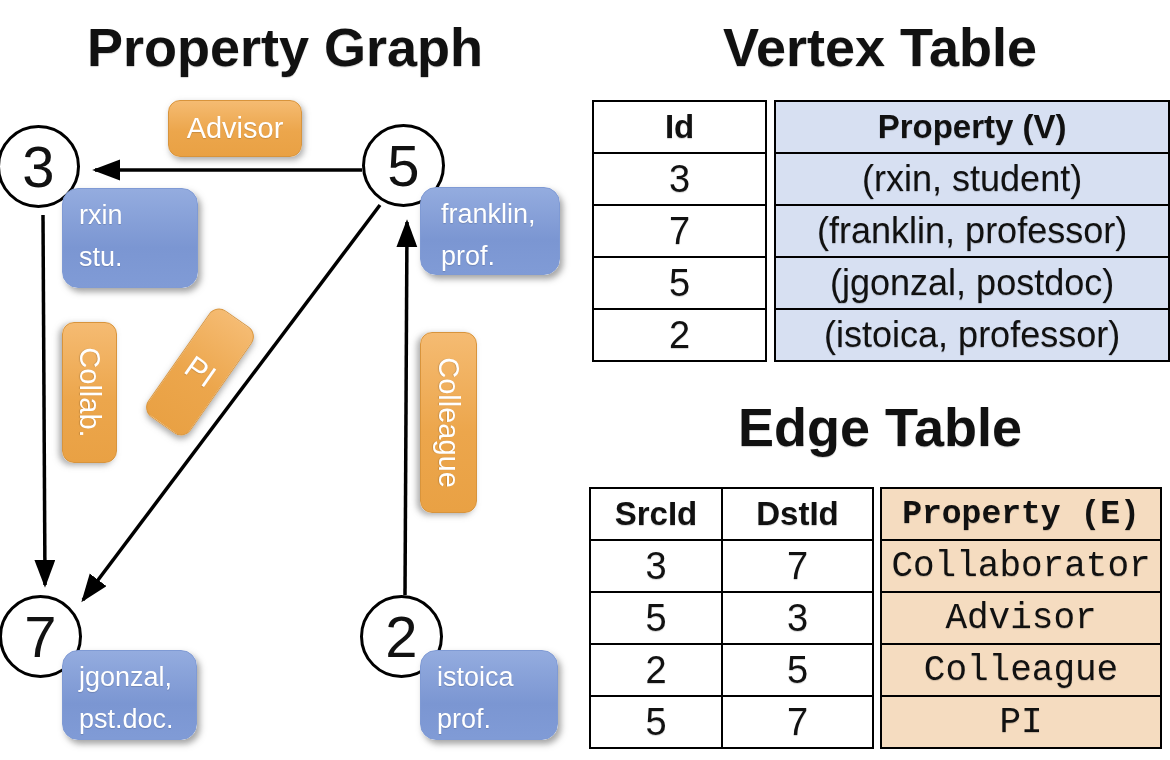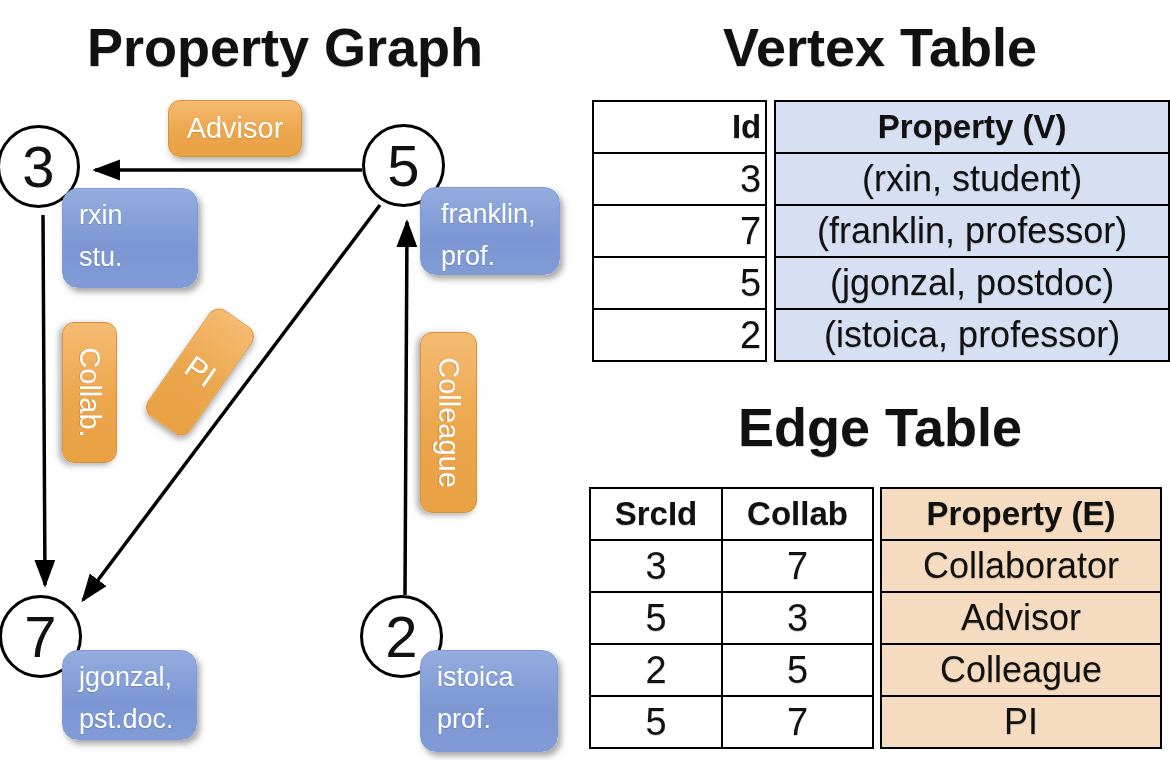--- a/index.html
+++ b/index.html
@@ -26,21 +26,21 @@
   #node-2 { left:360px; top:595px; }
 
   .vprop { position:absolute; z-index:3; color:#fff; font-size:27px; line-height:42px;
            padding:5px 6px 0 16px; border-radius:16px;
            background:linear-gradient(180deg,#94acdf 0%,#7b96d2 60%,#809bd6 100%);
            border:1px solid #7f9ad4; box-shadow:3px 4px 6px rgba(90,90,90,.55);
            text-shadow:0 1px 1px rgba(0,0,0,.15); }
   #prop-rxin     { left:62px;  top:188px; width:136px; height:100px; }
   #prop-franklin { left:420px; top:187px; width:140px; height:88px;padding-left:20px; }
   #prop-jgonzal  { left:62px;  top:650px; width:135px; height:90px; }
-  #prop-istoica  { left:420px; top:650px; width:138px; height:102px; }
+  #prop-istoica  { left:420px; top:650px; width:138px; height:90px; }
 
   .elabel { position:absolute; z-index:3; color:#fff; display:flex;
             align-items:center; justify-content:center; font-size:29px;
             border-radius:12px; border:1.5px solid #d8943c;
             box-shadow:2px 3px 6px rgba(100,100,100,.55);
             text-shadow:0 1px 1px rgba(0,0,0,.15); }
   .grad-v { background:linear-gradient(180deg,#f5bb72 0%,#eca64c 55%,#e9a144 100%); }
   .grad-h { background:linear-gradient(90deg,#f5bb72 0%,#eca64c 55%,#e9a144 100%); }
   #elabel-advisor   { left:168px; top:100px; width:134px; height:57px; }
   #elabel-collab    { left:19px;  top:365px; width:141px; height:55px; transform:rotate(90deg); }
@@ -53,25 +53,25 @@
   #vertex-table-wrap { left:592px; top:100px; gap:7px; }
   #edge-table-wrap   { left:589px; top:487px; gap:6px; }
   table { border-collapse:collapse; }
   td { border:2.4px solid #000; text-align:center; vertical-align:middle;
        font-size:36px; color:#111; height:52px; padding:0 4px;
        text-shadow:0 1px 1px rgba(0,0,0,.18); }
   td.hdr { font-weight:bold; font-size:33px; }
   td.num { font-size:38px; }
   .fill-blue   { background:#d7e0f2; }
   .fill-orange { background:#f5dcc0; }
-  #vertex-table-wrap .col-id   td { width:176px;text-align:right; }
+  #vertex-table-wrap .col-id   td { width:176px; }
   #vertex-table-wrap .col-prop td { width:400px; }
   #edge-table-wrap .c-src { width:132px; }
   #edge-table-wrap .c-dst { width:151px; }
-  #edge-table-wrap .col-prop td { width:280px; }
+  #edge-table-wrap .col-prop td { width:280px;font-family:Liberation Mono, monospace; }
 </style>
 </head>
 <body>
 
 <div id="stage">
 
   <div id="graph-title" class="big-title">Property Graph</div>
 
   <svg id="edge-svg">
     <defs>
@@ -163,21 +163,21 @@
       </table>
   </div>
 
   <div id="edge-title" class="big-title">Edge Table</div>
 
   <div id="edge-table-wrap" class="tbl-wrap">
     <table>
       <tbody>
           <tr>
         <td class="hdr c-src">SrcId</td>
-        <td class="hdr c-dst">Collab</td>
+        <td class="hdr c-dst">DstId</td>
       </tr>
       <tr>
         <td class="num c-src">3</td>
         <td class="num c-dst">7</td>
           </tr>
       <tr>
         <td class="num c-src">5</td>
         <td class="num c-dst">3</td>
           </tr>
       <tr>

